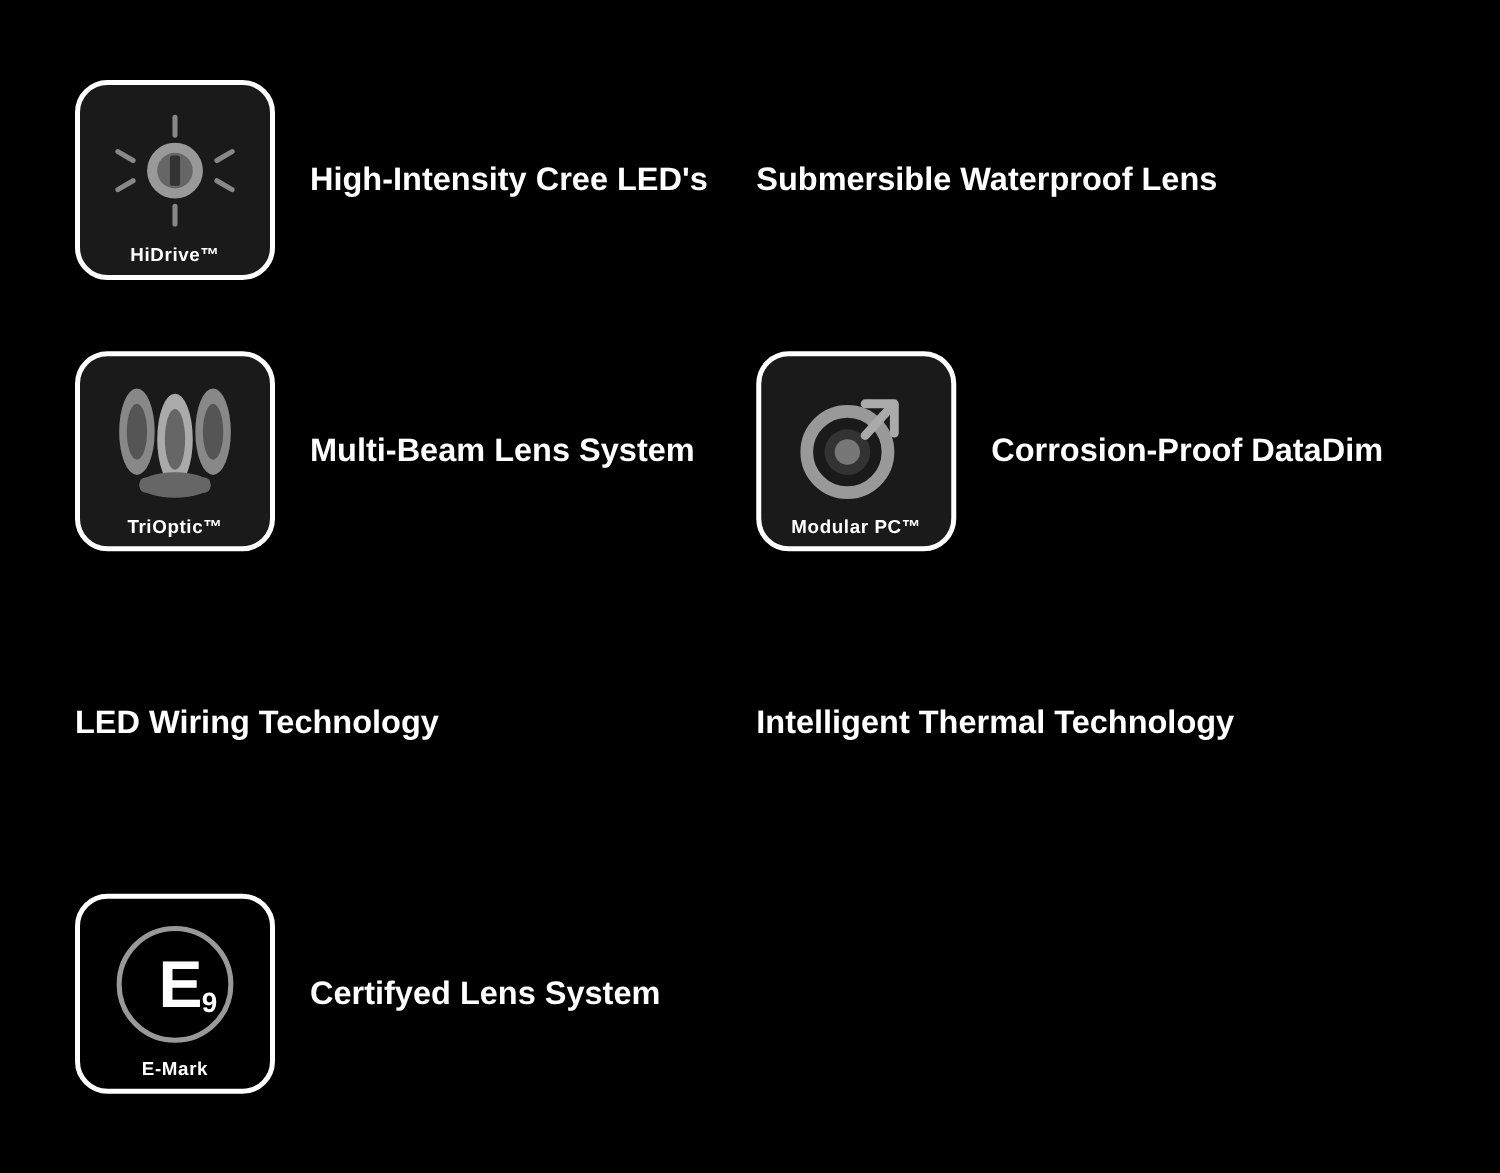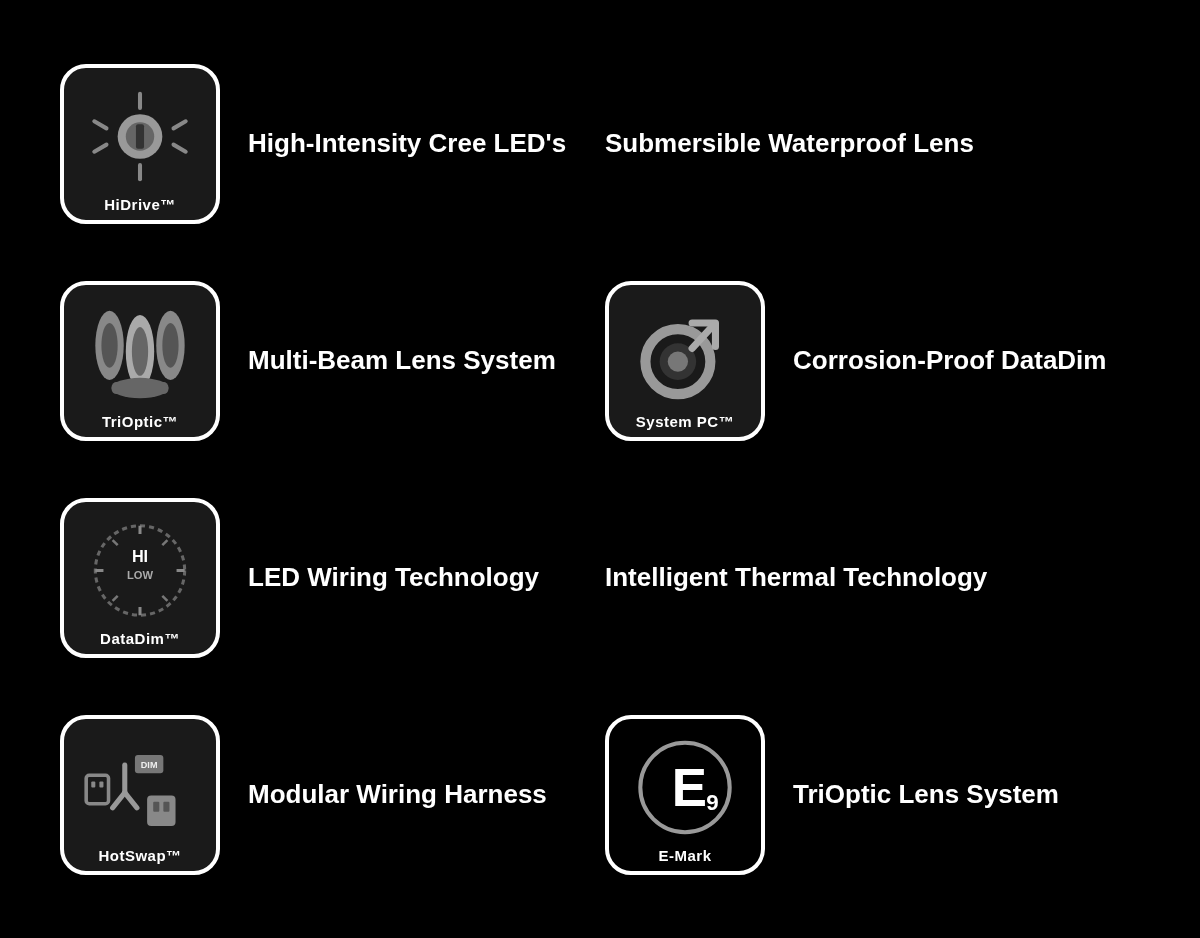--- a/index.html
+++ b/index.html
@@ -115,86 +115,42 @@
     <div class="icon-box">
       <svg viewBox="0 0 130 100">
 
         <circle cx="58" cy="58" r="32" fill="none" stroke="#999" stroke-width="10"></circle>
         <circle cx="58" cy="58" r="18" fill="#333"></circle>
         <circle cx="58" cy="58" r="10" fill="#777"></circle>
 
         <polyline points="72,20 95,20 95,43" fill="none" stroke="#aaa" stroke-width="7" stroke-linecap="round" stroke-linejoin="round"></polyline>
         <line x1="72" y1="45" x2="93" y2="22" stroke="#aaa" stroke-width="7" stroke-linecap="round"></line>
       </svg>
-      <div class="icon-label">System PC™</div>
+      <div class="icon-label">Modular PC™</div>
     </div>
     <div class="feature-text">Corrosion-Proof DataDim</div>
   </div>
 
   <div class="feature-item">
-    <div class="icon-box">
-      <svg viewBox="0 0 130 100">
-
-        <circle cx="65" cy="50" r="44" fill="none" stroke="#666" stroke-width="3" stroke-dasharray="5,4"></circle>
-
-        <line x1="65" y1="6" x2="65" y2="14" stroke="#888" stroke-width="3"></line>
-        <line x1="65" y1="86" x2="65" y2="94" stroke="#888" stroke-width="3"></line>
-        <line x1="21" y1="50" x2="29" y2="50" stroke="#888" stroke-width="3"></line>
-        <line x1="101" y1="50" x2="109" y2="50" stroke="#888" stroke-width="3"></line>
-
-        <text x="65" y="42" text-anchor="middle" font-size="16" font-weight="900" fill="#fff">HI</text>
-
-        <text x="65" y="58" text-anchor="middle" font-size="11" font-weight="700" fill="#aaa">LOW</text>
-
-        <line x1="38" y1="20" x2="43" y2="25" stroke="#777" stroke-width="2.5"></line>
-        <line x1="92" y1="20" x2="87" y2="25" stroke="#777" stroke-width="2.5"></line>
-        <line x1="38" y1="80" x2="43" y2="75" stroke="#777" stroke-width="2.5"></line>
-        <line x1="92" y1="80" x2="87" y2="75" stroke="#777" stroke-width="2.5"></line>
-      </svg>
-      <div class="icon-label">DataDim™</div>
-    </div>
     <div class="feature-text">LED Wiring Technology</div>
   </div>
 
   <div class="feature-item">
     <div class="feature-text">Intelligent Thermal Technology</div>
   </div>
 
-  <div class="feature-item">
-    <div class="icon-box">
-      <svg viewBox="0 0 130 100">
-
-        <rect x="12" y="38" width="22" height="28" rx="3" fill="none" stroke="#888" stroke-width="3.5"></rect>
-        <rect x="17" y="44" width="4" height="6" rx="1" fill="#888"></rect>
-        <rect x="25" y="44" width="4" height="6" rx="1" fill="#888"></rect>
-
-        <line x1="50" y1="28" x2="50" y2="55" stroke="#999" stroke-width="5" stroke-linecap="round"></line>
-        <line x1="50" y1="55" x2="38" y2="70" stroke="#999" stroke-width="5" stroke-linecap="round"></line>
-        <line x1="50" y1="55" x2="62" y2="70" stroke="#999" stroke-width="5" stroke-linecap="round"></line>
-
-        <rect x="60" y="18" width="28" height="18" rx="3" fill="#777"></rect>
-        <text x="74" y="31" text-anchor="middle" font-size="9" font-weight="700" fill="#eee">DIM</text>
-
-        <rect x="72" y="58" width="28" height="30" rx="4" fill="#888"></rect>
-        <rect x="78" y="64" width="6" height="10" rx="1" fill="#555"></rect>
-        <rect x="88" y="64" width="6" height="10" rx="1" fill="#555"></rect>
-      </svg>
-      <div class="icon-label">HotSwap™</div>
-    </div>
-    <div class="feature-text">Modular Wiring Harness</div>
-  </div>
 
   <div class="feature-item">
     <div class="icon-box" style="background:#000; border-color:#fff;">
       <svg viewBox="0 0 130 100">
 
         <circle cx="65" cy="50" r="44" fill="none" stroke="#999" stroke-width="4"></circle>
 
         <text x="52" y="68" font-size="52" font-weight="900" fill="#fff" font-family="Arial, sans-serif">E</text>
 
         <text x="86" y="72" font-size="22" font-weight="700" fill="#fff" font-family="Arial, sans-serif">9</text>
       </svg>
       <div class="icon-label">E-Mark</div>
     </div>
-    <div class="feature-text">TriOptic Lens System</div>
+    <div class="feature-text">Certifyed Lens System</div>
   </div>
 
 </div>
 
 </body></html>

